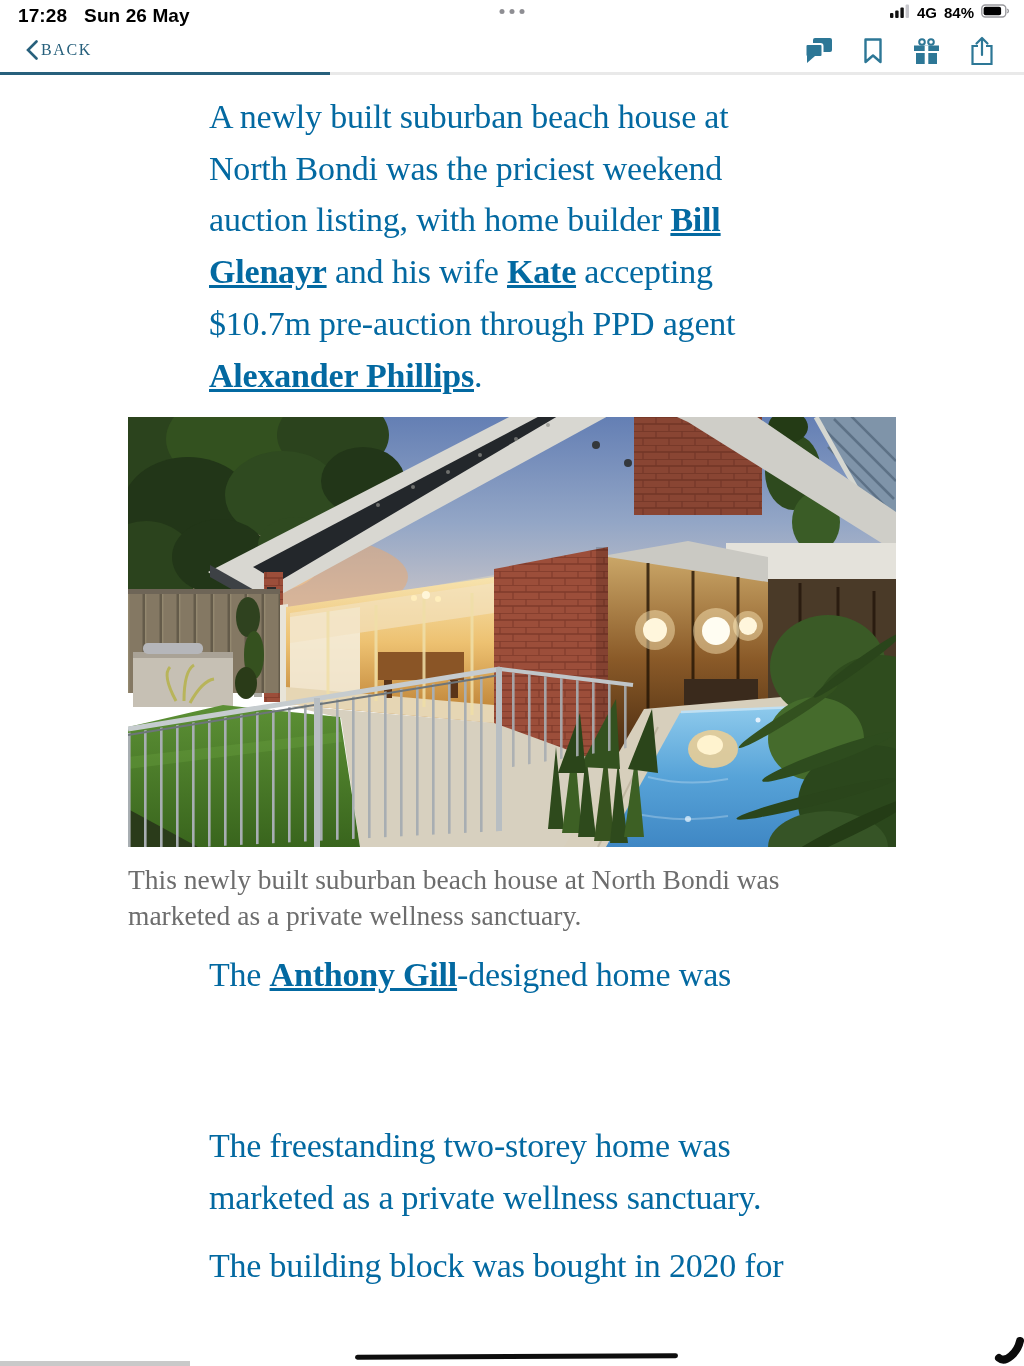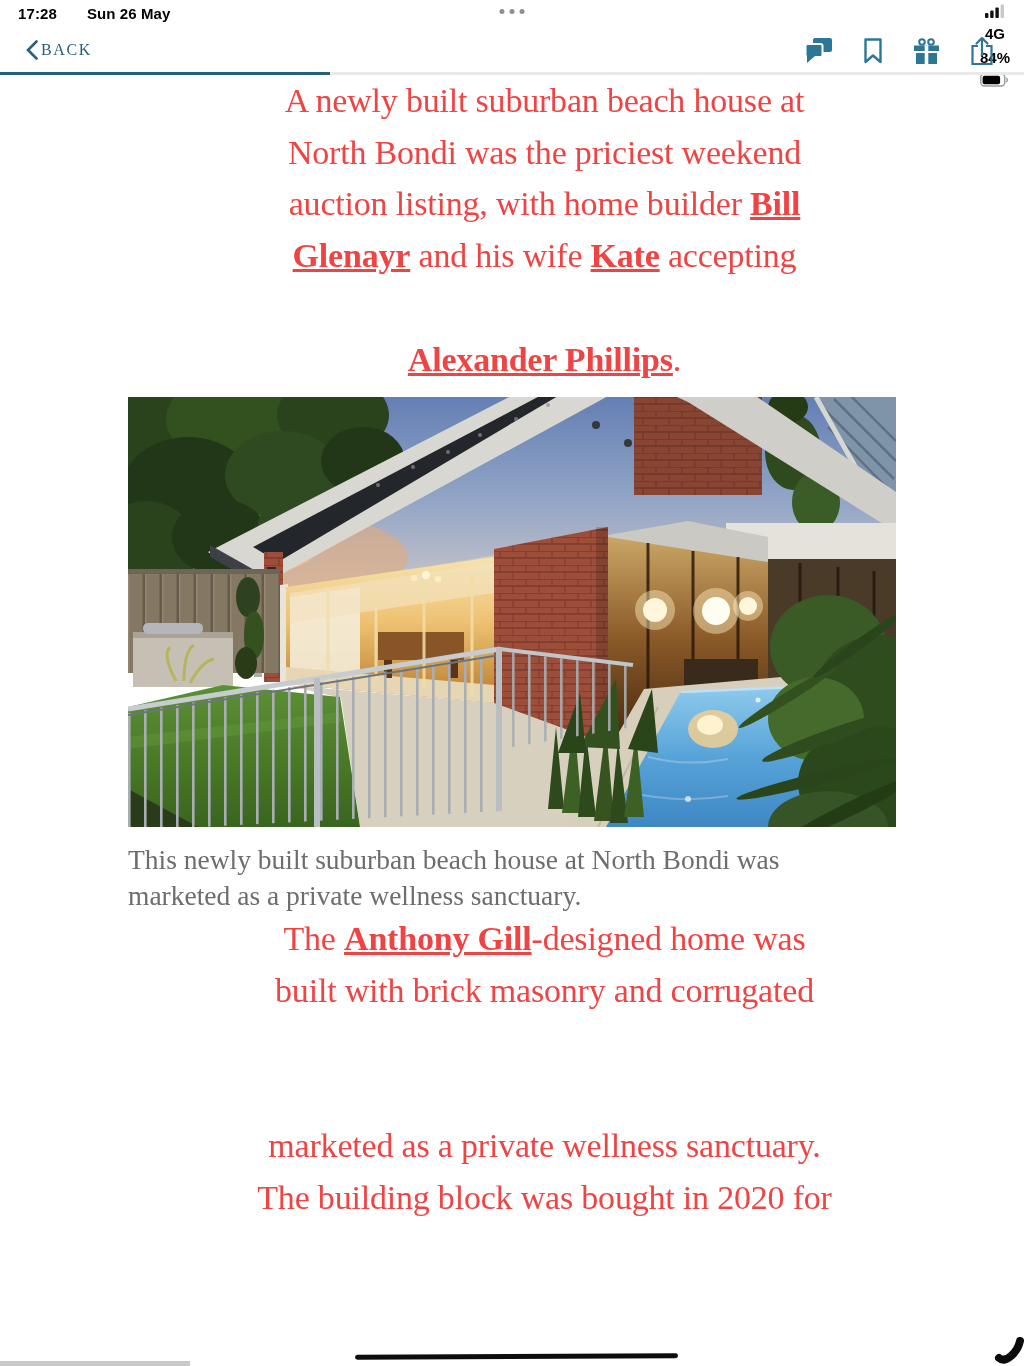--- a/index.html
+++ b/index.html
@@ -1,43 +1,43 @@
 <!DOCTYPE html>
 <html><head>
 <meta charset="utf-8">
 <style>
   html,body{margin:0;padding:0;}
   body{width:1024px;height:1366px;position:relative;overflow:hidden;background:#fff;
        font-family:"Liberation Sans",sans-serif;-webkit-font-smoothing:antialiased;}
 
   
   .status-bar{position:absolute;top:0;left:0;right:0;height:28px;}
-  .sb-left{position:absolute;left:18px;top:5px;display:flex;gap:30px;
-           font-size:15px;font-weight:700;color:#000;letter-spacing:.1px;}
+  .sb-left{position:absolute;left:18px;top:5px;display:flex;gap:17px;
+           font-size:19px;font-weight:700;color:#000;letter-spacing:.1px;}
   .sb-center{position:absolute;left:50%;top:9px;transform:translateX(-50%);display:flex;gap:5px;}
   .sb-dot{width:5px;height:5px;border-radius:50%;background:#8e8e93;}
-  .sb-right{position:absolute;right:14px;top:4px;display:flex;align-items:center;gap:7px;
-            font-size:15px;font-weight:600;color:#000;flex-direction:column;}
+  .sb-right{position:absolute;right:14px;top:4px;display:flex;align-items:flex-start;gap:7px;
+            font-size:15px;font-weight:600;color:#000;}
 
   
   .toolbar{position:absolute;top:28px;left:0;right:0;height:44px;}
   .back-btn{position:absolute;left:22px;top:8px;display:flex;align-items:center;gap:3px;
             background:none;border:none;padding:4px;cursor:pointer;
             color:#27607c;font-family:"Liberation Serif",serif;font-size:16px;letter-spacing:1.6px;}
   .toolbar-actions{position:absolute;right:28px;top:6px;display:flex;align-items:center;gap:26px;}
   .icon-btn{background:none;border:none;padding:2px;display:flex;cursor:pointer;}
 
   
   .progress-track{position:absolute;top:72px;left:0;width:1024px;height:3px;background:#e9e9e9;}
   .progress-fill{height:100%;background:#27607c;}
 
   
   .article{position:absolute;top:75px;left:128px;width:768px;}
-  p.body{font-family:"Liberation Serif",serif;font-size:34px;line-height:51.7px;color:#ef4444;
-         margin:0;padding-left:65px;letter-spacing:-.2px;text-align:center;}
+  p.body{font-family:"Liberation Serif",serif;font-size:34px;line-height:51.7px;color:#0369a1;
+         margin:16px;padding-left:65px;letter-spacing:-.2px;}
   .mt1{margin-top:22px;} .mt2{margin-top:28px;} .mt3{margin-top:24px;}
   .b{font-weight:bold;text-decoration:underline;}
   figure{margin:12px 8px 0 0;}
   figure svg{display:block;}
   figcaption{margin-top:15px;font-family:"Liberation Serif",serif;font-size:27.5px;
              line-height:35.5px;color:#6d6d6d;letter-spacing:0;}
 
   
   .annotation-underline{position:absolute;left:355px;top:1354px;width:323px;height:5px;
                         background:#0d0d0d;border-radius:3px;transform:rotate(-.3deg);}
@@ -130,21 +130,21 @@
   <div class="progress-fill" style="width:32.2%"></div>
 </div>
 
 <main class="article">
 
   <p class="body mt1">
     <span>A newly built suburban beach house at</span><br>
     <span>North Bondi was the priciest weekend</span><br>
     <span>auction listing, with home builder </span><span class="b">Bill</span><br>
     <span class="b">Glenayr</span><span> and his wife </span><span class="b">Kate</span><span> accepting</span><br>
-    <br>
+    <span>$10.7m pre-auction through PPD agent</span><br>
     <span class="b">Alexander Phillips</span><span>.</span>
   </p>
 
   <figure>
 
     <svg width="768" height="430" viewBox="0 0 768 430">
       <defs>
         <linearGradient id="sky" x1="0" y1="0" x2="0" y2="1">
           <stop offset="0" stop-color="#647fb4"></stop>
             <stop offset=".45" stop-color="#93a6c6"></stop>
@@ -337,26 +337,26 @@
       </g>
     </svg>
     <figcaption>
       <span>This newly built suburban beach house at North Bondi was</span><br>
       <span>marketed as a private wellness sanctuary.</span>
     </figcaption>
   </figure>
 
   <p class="body mt2">
     <span>The </span><span class="b">Anthony Gill</span><span>-designed home was</span><br>
-    <span>built with brick masonry and corrugated</span><br>
+    <br>
     <br>
   </p>
 
   <p class="body mt3">
-    <br>
+    <span>The freestanding two-storey home was</span><br>
     <span>marketed as a private wellness sanctuary.</span>
   </p>
 
   <p class="body mt3">
     <span>The building block was bought in 2020 for</span>
   </p>
 </main>
 
 <div class="annotation-underline"></div>
 <svg class="pen-mark" width="32" height="32" viewBox="0 0 32 32">

